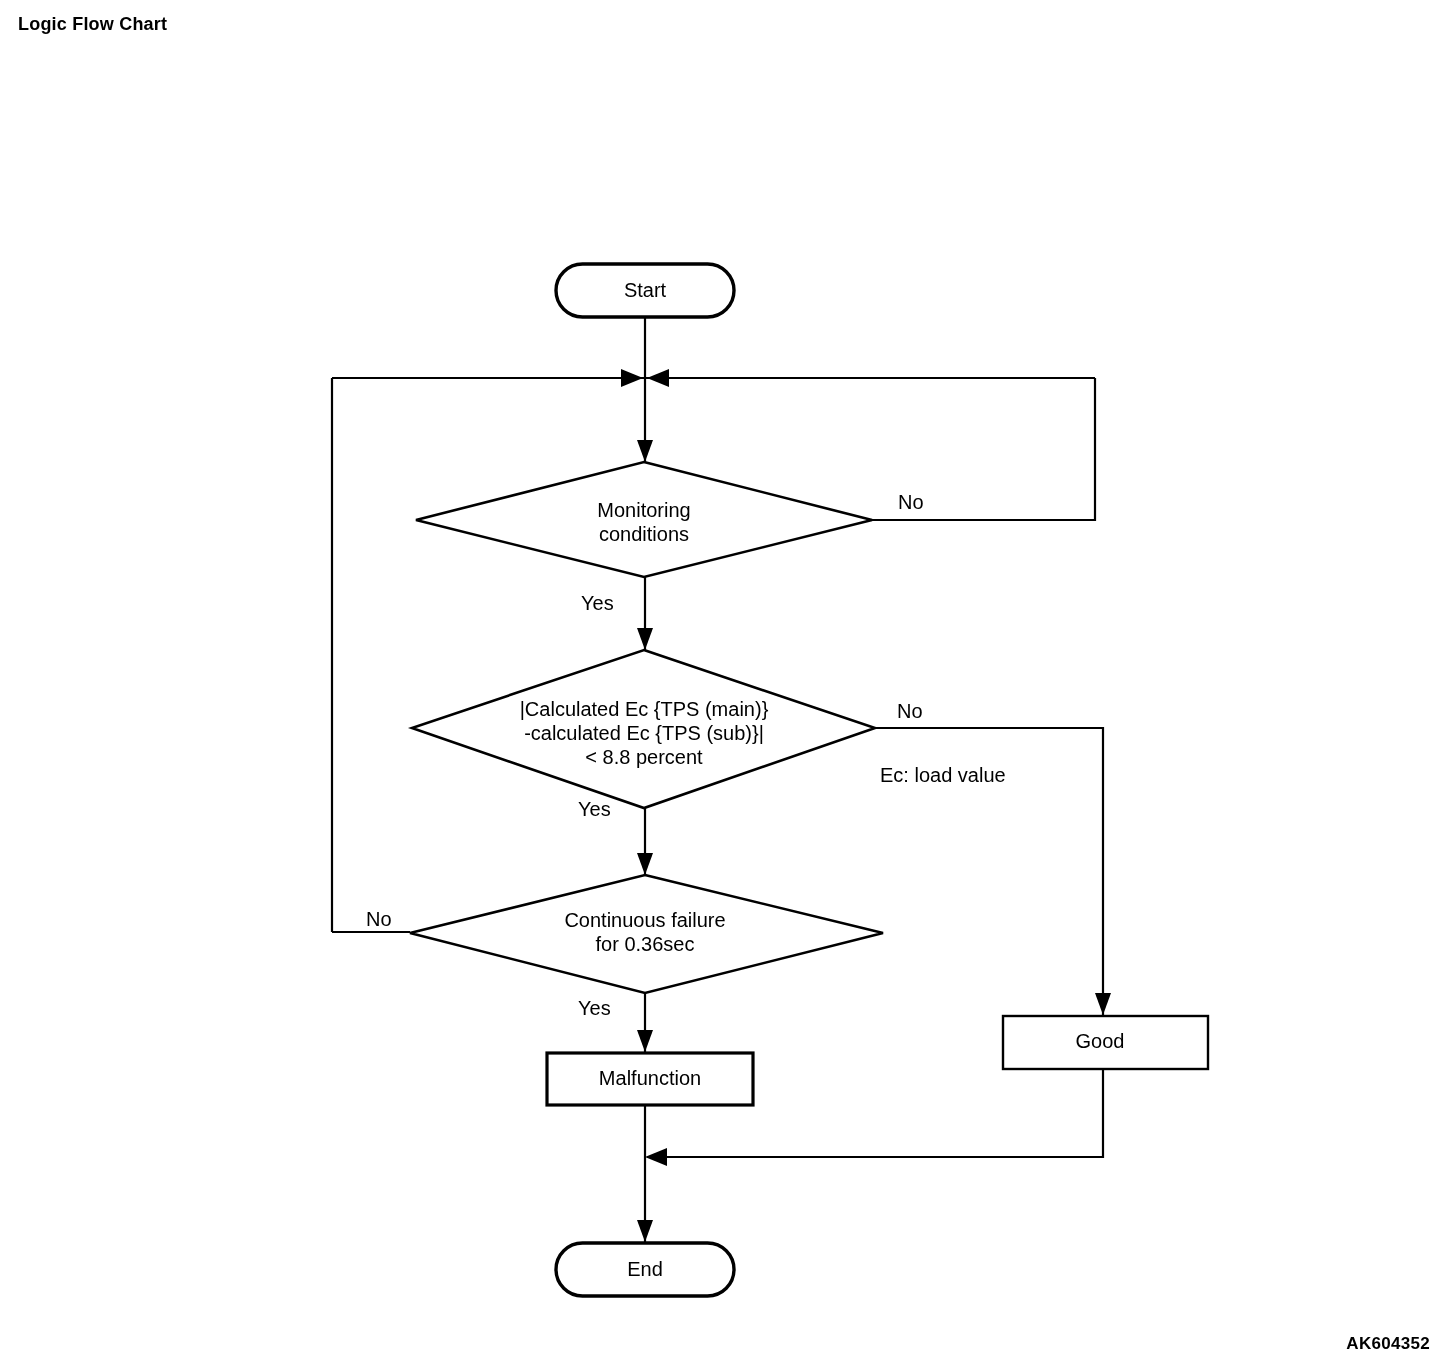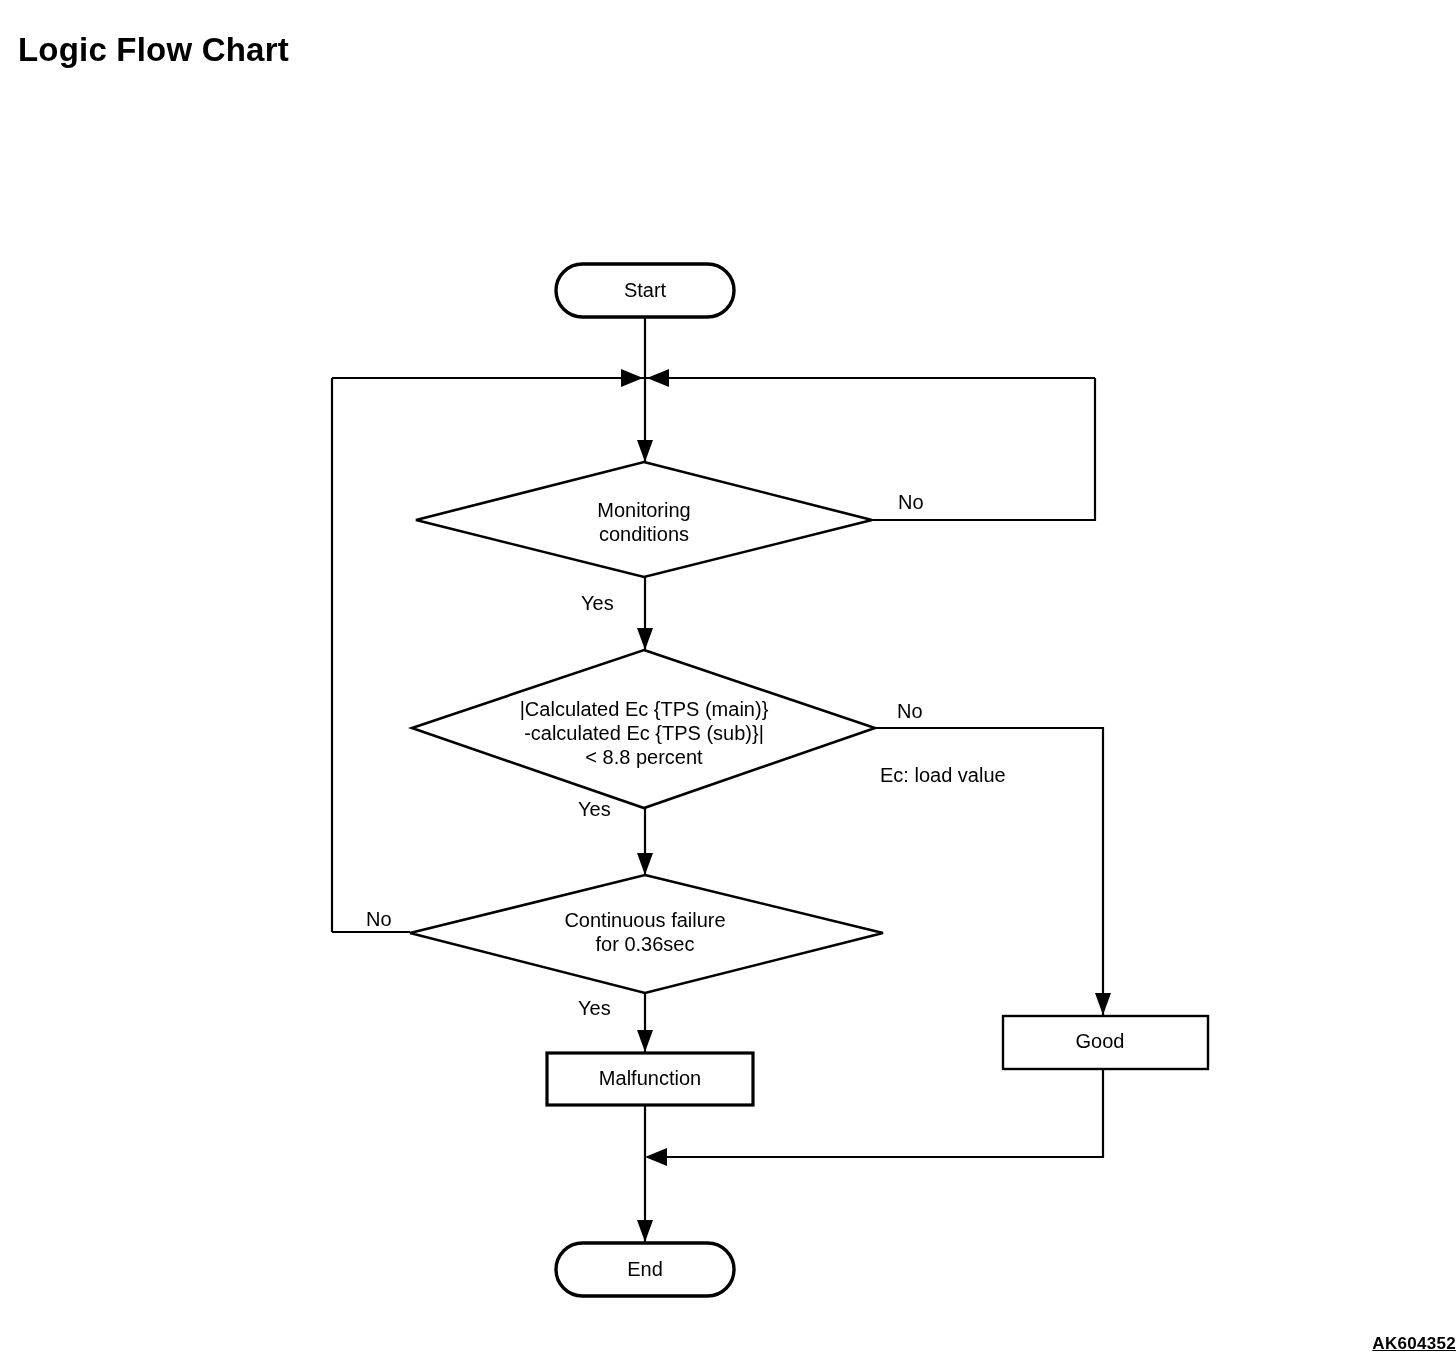--- a/index.html
+++ b/index.html
@@ -11,34 +11,33 @@
     width: 1456px;
     height: 1366px;
     position: relative;
     font-family: "Liberation Sans", sans-serif;
     color: #000000;
     overflow: hidden;
   }
   #page-title {
     position: absolute;
     left: 18px;
-    top: 31px;
-    font-size: 33px;
+    top: 14px;
+    font-size: 18px;
     font-weight: bold;
     letter-spacing: 0.2px;
     white-space: nowrap;
   }
   #watermark {
     position: absolute;
-    right: 0;
+    right: 26px;
     bottom: 12px;
     font-size: 17px;
     font-weight: bold;
     letter-spacing: 0.3px;
-    text-decoration: underline;
   }
   #flow-svg {
     position: absolute;
     left: 0;
     top: 0;
   }
   .node-shape {
     fill: #ffffff;
     stroke: #000000;
   }

